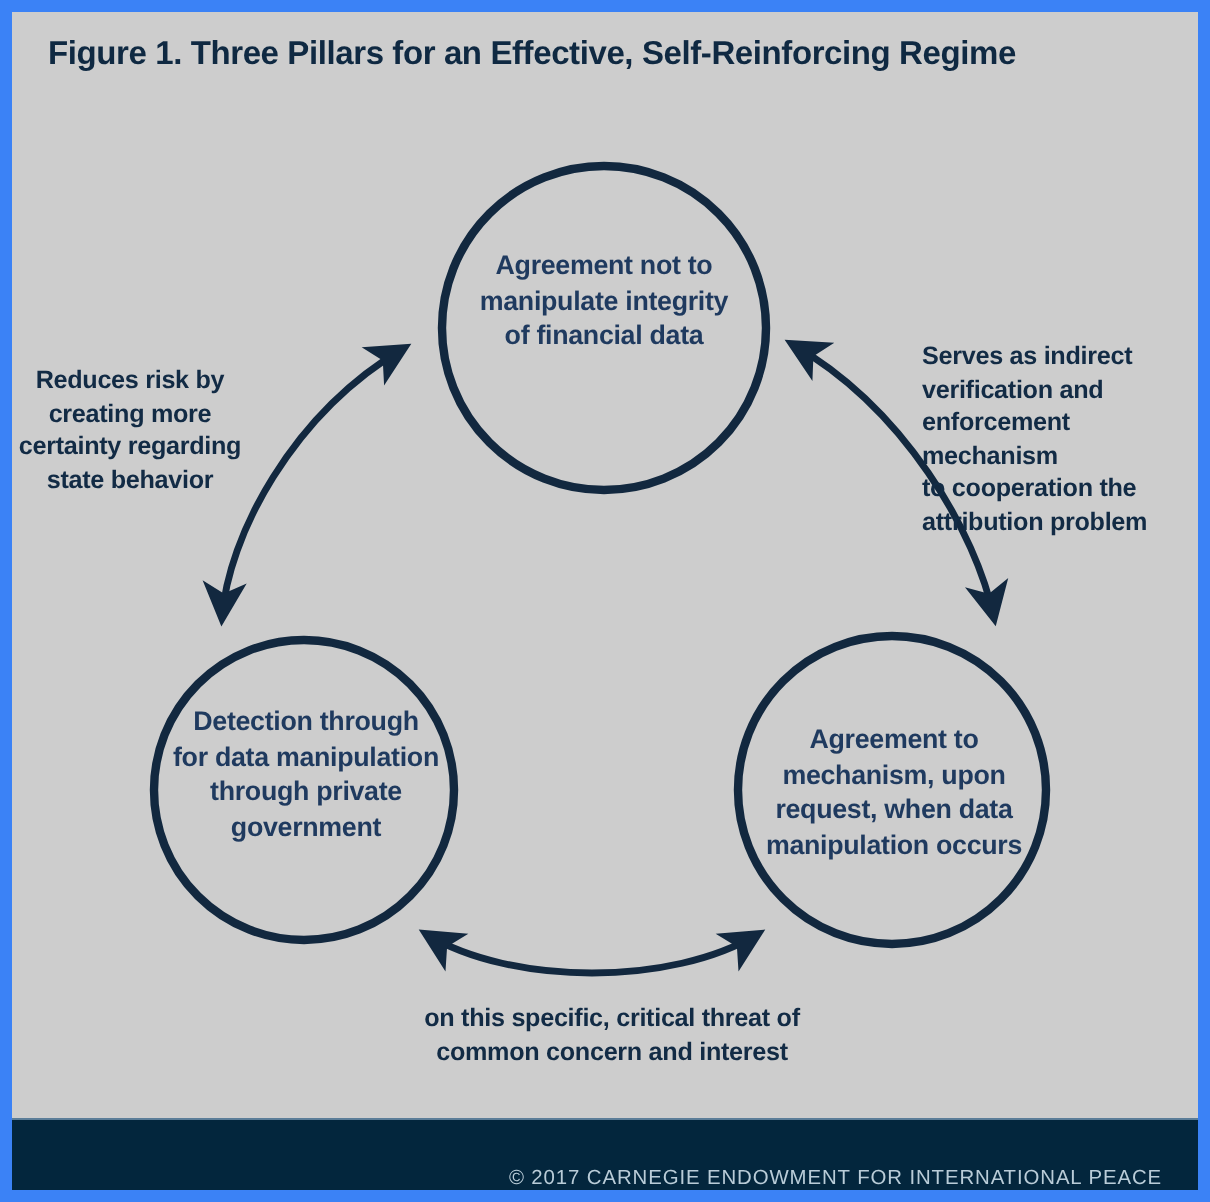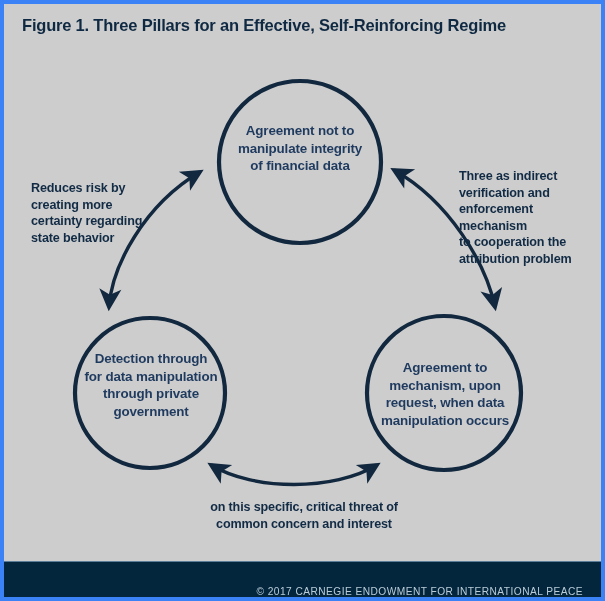--- a/index.html
+++ b/index.html
@@ -10,21 +10,21 @@
   }
   body {
     font-family: "Liberation Sans", sans-serif;
   }
   .figure-frame {
     position: relative;
     width: 605px;
     height: 601px;
     box-sizing: border-box;
     background: #cdcdcd;
-    border: 4px solid #3b82f6;
+    border: 6px solid #3b82f6;
     overflow: hidden;
   }
   .figure-title {
     position: absolute;
     left: 18px;
     top: 12px;
     width: 570px;
     font-size: 16.5px;
     font-weight: bold;
     letter-spacing: -0.2px;
@@ -71,24 +71,24 @@
   .edge-label {
     position: absolute;
     color: #122b45;
     font-size: 12.6px;
     line-height: 16.6px;
     font-weight: bold;
     font-family: "Liberation Sans", sans-serif;
     letter-spacing: -0.15px;
   }
   .label-left {
-    left: 27px;
+    left: 0;
     top: 176px;
     width: 118px;
-    text-align: left;
+    text-align: center;
   }
   .label-right {
     left: 455px;
     top: 164px;
     width: 134px;
     text-align: left;
   }
   .label-bottom {
     left: 150px;
     top: 495px;
@@ -173,21 +173,21 @@
   </div>
 
   <div class="edge-label label-left">
     <span>Reduces risk by</span>
     <span>creating more</span>
     <span>certainty regarding</span>
     <span>state behavior</span>
   </div>
 
   <div class="edge-label label-right">
-    <span>Three as indirect</span>
+    <span>Serves as indirect</span>
     <span>verification and</span>
     <span>enforcement mechanism</span>
     <span>to cooperation the</span>
     <span>attribution problem</span>
   </div>
 
   <div class="edge-label label-bottom">
     <span>on this specific, critical threat of</span>
     <span>common concern and interest</span>
   </div>

